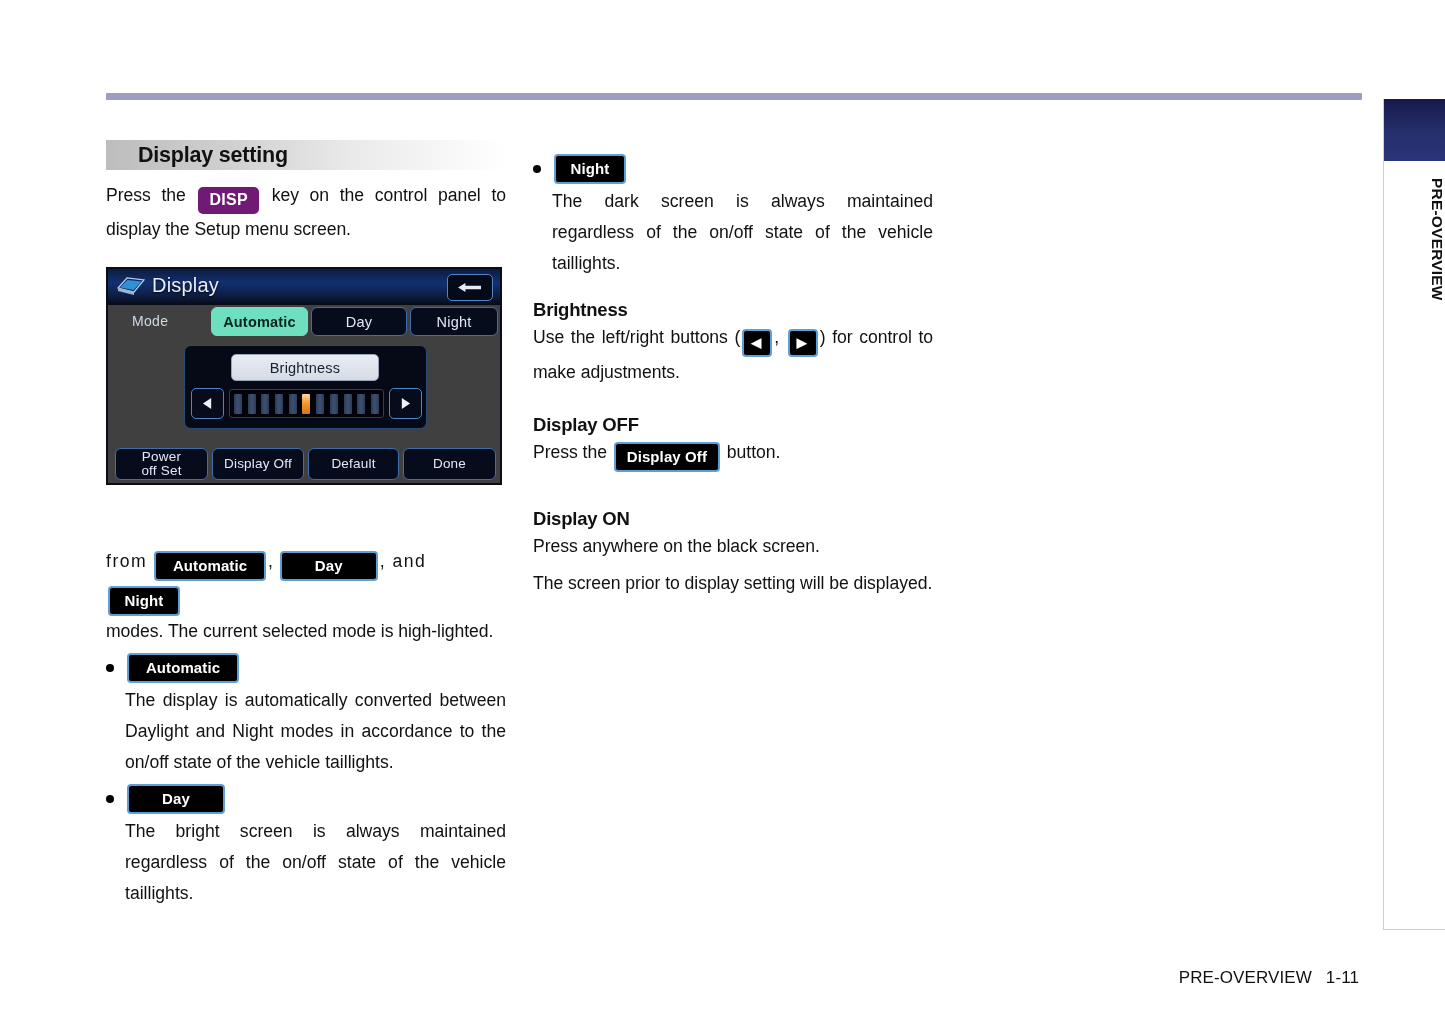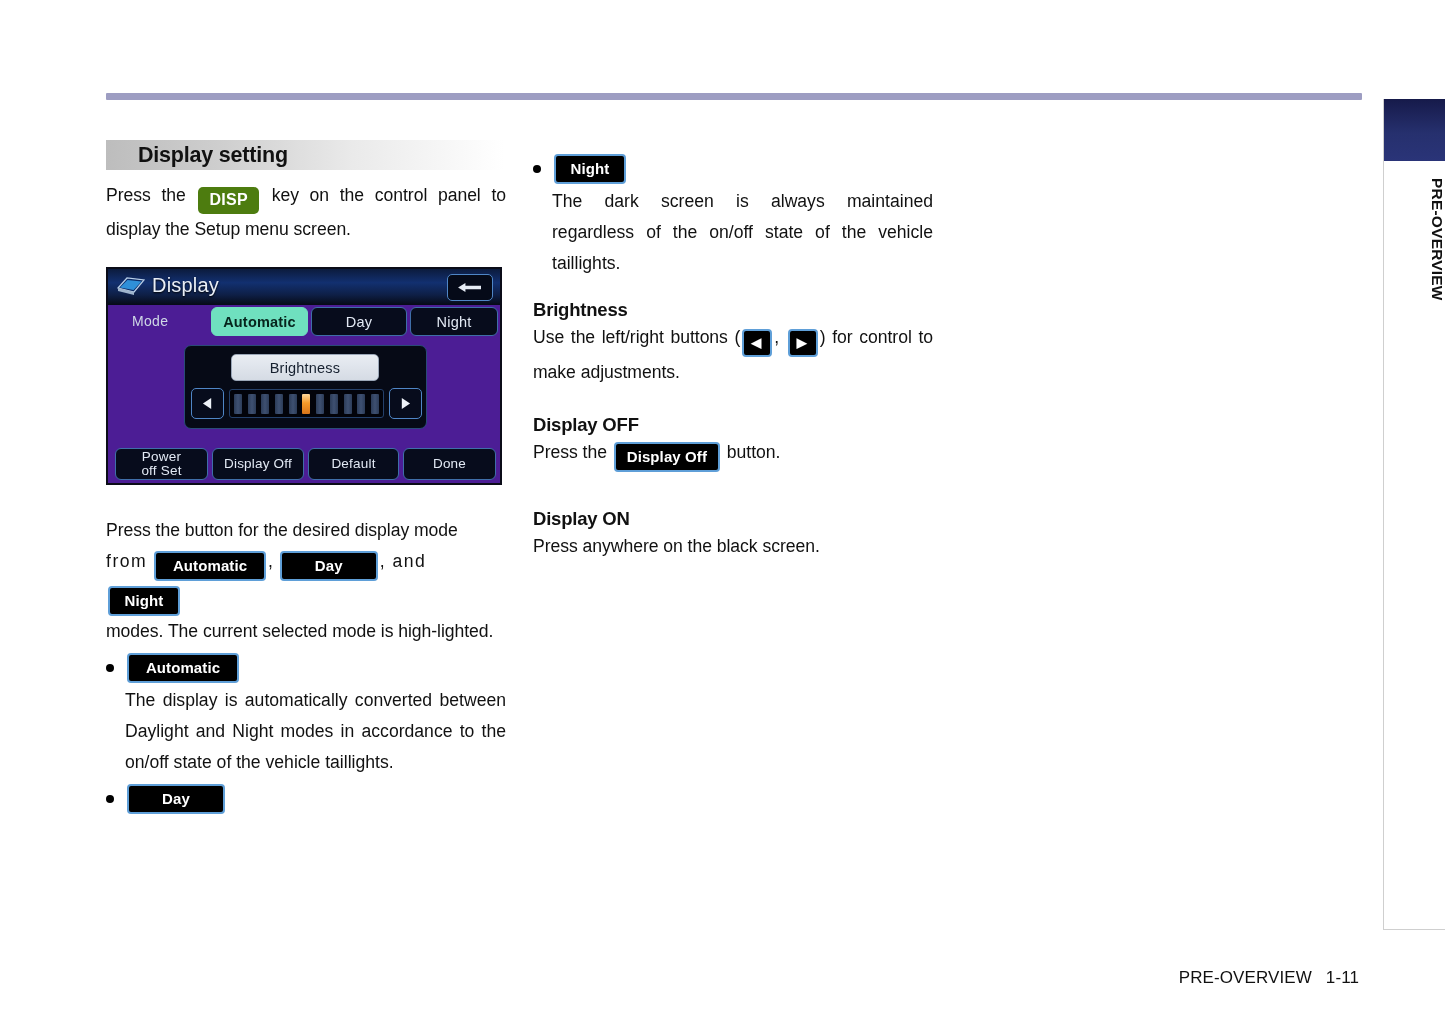--- a/index.html
+++ b/index.html
@@ -147,21 +147,21 @@
   .chip.w-auto  { min-width: 112px; }
   .chip.w-day   { min-width: 98px; }
   .chip.w-night { min-width: 72px; }
   .chip.w-dispoff { min-width: 104px; }
   .chip.arrow {
     min-width: 30px;
     padding: 5px 7px 6px 7px;
     font-size: 13px;
   }
   .chip.disp {
-    background: #4d7c0f;
+    background: #701a75;
     border: none;
     border-radius: 5px;
     color: #ffffff;
     font-size: 16px;
     font-weight: 700;
     padding: 5px 11px 6px 11px;
     letter-spacing: 0.3px;
   }
 
   
@@ -186,21 +186,21 @@
     text-align-last: left;
     color: #111;
   }
 
   
   .nav-shot {
     position: relative;
     width: 396px;
     height: 218px;
     margin: 22px 16px 0 0;
-    background: #4c1d95;
+    background: #404040;
     border: 2px solid #0b0c18;
     box-sizing: border-box;
     overflow: hidden;
   }
   .nav-titlebar {
     position: absolute;
     left: 0; top: 0;
     width: 100%;
     height: 36px;
     background: linear-gradient(to bottom, #0c1b3d 0%, #123070 38%, #0e1f46 72%, #060a16 100%);
@@ -433,35 +433,36 @@
         </div>
         <div class="nav-bbtn nav-b2">Display Off</div>
         <div class="nav-bbtn nav-b3">Default</div>
         <div class="nav-bbtn nav-b4">Done</div>
       </div>
     </div>
 
     <div class="gap-lg"></div>
 
 
-    <p class="body"><span>Press the button for the desired display mode</span><br><span style="letter-spacing:1.5px">from</span>
+    <p class="body"><br><span style="letter-spacing:1.5px">from</span>
       <span class="chip w-auto">Automatic</span><span>,</span>
       <span class="chip w-day">Day</span><span style="letter-spacing:1.5px">, and</span>
       <span class="chip w-night">Night</span><br><span>modes. The current selected mode is high-lighted.</span></p>
 
     <div class="bullet-row">
       <span class="bullet-dot"></span>
       <span class="chip w-auto">Automatic</span>
     </div>
     <p class="bullet-body">The display is automatically converted between Daylight and Night modes in accordance to the on/off state of the vehicle taillights.</p>
 
     <div class="bullet-row">
       <span class="bullet-dot"></span>
       <span class="chip w-day">Day</span>
     </div>
+    <p class="bullet-body">The bright screen is always maintained regardless of the on/off state of the vehicle taillights.</p>
 
   </div>
 
   <div class="col col-right">
 
     <div class="bullet-row" style="margin-top:14px">
       <span class="bullet-dot"></span>
       <span class="chip w-night">Night</span>
     </div>
     <p class="bullet-body">The dark screen is always maintained regardless of the on/off state of the vehicle taillights.</p>
@@ -476,20 +477,21 @@
 
     <h3 class="sub">Display OFF</h3>
     <p class="body"><span>Press the</span>
       <span class="chip w-dispoff">Display Off</span>
       <span>button.</span></p>
 
     <div class="gap-lg"></div>
 
     <h3 class="sub">Display ON</h3>
     <p class="body">Press anywhere on the black screen.</p>
+    <p class="body justify">The screen prior to display setting will be displayed.</p>
 
   </div>
 
   <div class="side-tab">
     <div class="side-tab-block"></div>
     <div class="side-tab-label">PRE-OVERVIEW</div>
   </div>
 
   <div class="footer">
     <span>PRE-OVERVIEW</span><span class="pg">1-11</span>

